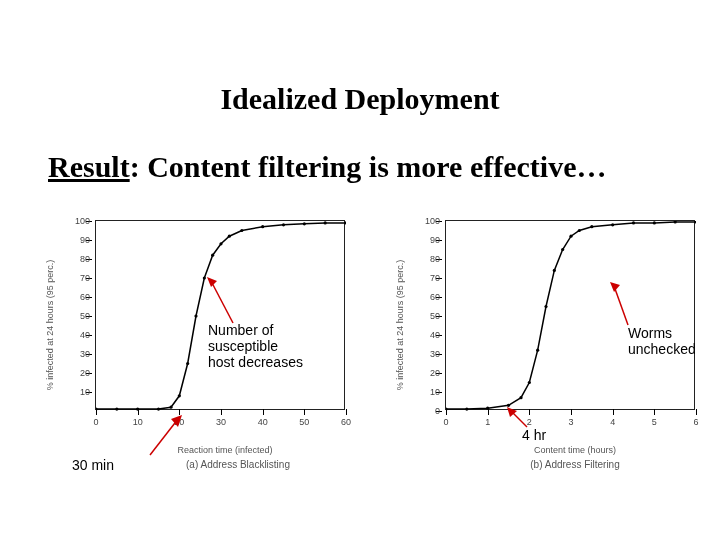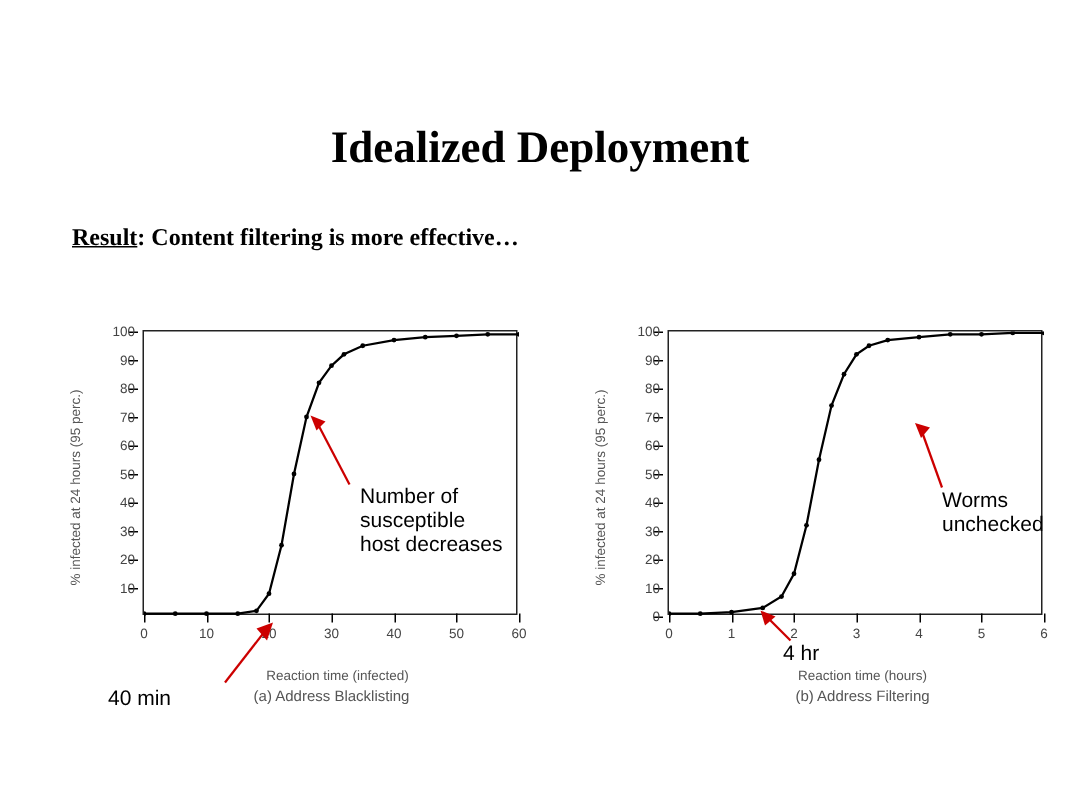--- a/index.html
+++ b/index.html
@@ -19,21 +19,21 @@
     width: 720px;
     text-align: center;
     font-size: 30px;
     font-weight: bold;
     margin-top: 12px;
   }
   .subtitle {
     position: absolute;
     top: 150px;
     left: 48px;
-    font-size: 16px;
+    font-size: 30px;
     font-weight: bold;
   }
   .subtitle .underline {
     text-decoration: underline;
   }
 
   .chart {
     position: absolute;
     top: 210px;
     width: 300px;
@@ -198,21 +198,21 @@
         <div class="xtick-label" style="left: 125px;">30</div>
         <div class="xtick" style="left: 166.667px;"></div>
         <div class="xtick-label" style="left: 166.667px;">40</div>
         <div class="xtick" style="left: 208.333px;"></div>
         <div class="xtick-label" style="left: 208.333px;">50</div>
         <div class="xtick" style="left: 250px;"></div>
         <div class="xtick-label" style="left: 250px;">60</div>
       </div>
   </div>
   <div class="xaxis-label" style="left:50%; margin-left:20px;">Reaction time (infected)</div>
-  <div class="caption" style="margin-left:16px;">(a) Address Blacklisting</div>
+  <div class="caption" style="margin-left:33px;">(a) Address Blacklisting</div>
 </div>
 
 <div class="chart chart-right">
   <div class="yaxis-label">% infected at 24 hours (95 perc.)</div>
   <div class="plot-box">
     <svg class="curve" viewBox="0 0 250 190">
       <polyline id="curve-right-line" fill="none" stroke="#000" stroke-width="1.5" points="0,188.1 20.833333333333332,188.1 41.666666666666664,187.15 62.5,184.3 75,176.7 83.33333333333333,161.5 91.66666666666667,129.2 99.99999999999999,85.49999999999999 108.33333333333334,49.400000000000006 116.66666666666666,28.5 125,15.199999999999989 133.33333333333334,9.5 145.83333333333334,5.700000000000017 166.66666666666666,3.8000000000000114 187.5,1.9000000000000057 208.33333333333334,1.9000000000000057 229.16666666666666,0.9499999999999886 250,0.9499999999999886"></polyline>
       <g id="curve-right-dots">
           <circle cx="0" cy="188.1" r="1.6" fill="#000"></circle>
           <circle cx="20.833333333333332" cy="188.1" r="1.6" fill="#000"></circle>
@@ -268,37 +268,37 @@
         <div class="xtick" style="left: 125px;"></div>
         <div class="xtick-label" style="left: 125px;">3</div>
         <div class="xtick" style="left: 166.667px;"></div>
         <div class="xtick-label" style="left: 166.667px;">4</div>
         <div class="xtick" style="left: 208.333px;"></div>
         <div class="xtick-label" style="left: 208.333px;">5</div>
         <div class="xtick" style="left: 250px;"></div>
         <div class="xtick-label" style="left: 250px;">6</div>
       </div>
   </div>
-  <div class="xaxis-label" style="left:50%; margin-left:20px;">Reaction time (hours)</div>
+  <div class="xaxis-label" style="left:50%; margin-left:20px;">Content time (hours)</div>
   <div class="caption" style="margin-left:20px;">(b) Address Filtering</div>
 </div>
 
-<div class="ann" style="left:240px; top:322px;" id="ann-left-curve">Number of<br>susceptible<br>host decreases</div>
+<div class="ann" style="left:208px; top:322px;" id="ann-left-curve">Number of<br>susceptible<br>host decreases</div>
 <svg class="arrow" style="left:205px; top:275px; width:35px; height:50px;">
   <line x1="28" y1="48" x2="6" y2="6" stroke="#c00" stroke-width="1.5"></line>
   <polygon points="2,2 12,6 6,12" fill="#c00"></polygon>
 </svg>
 
 <div class="ann" style="left:628px; top:325px;" id="ann-right-curve">Worms<br>unchecked</div>
 <svg class="arrow" style="left:608px; top:280px; width:30px; height:48px;">
   <line x1="20" y1="45" x2="6" y2="6" stroke="#c00" stroke-width="1.5"></line>
   <polygon points="2,2 12,5 6,12" fill="#c00"></polygon>
 </svg>
 
-<div class="ann" style="left:72px; top:457px;">40 min</div>
+<div class="ann" style="left:72px; top:457px;">30 min</div>
 <svg class="arrow" style="left:148px; top:413px; width:40px; height:45px;">
   <line x1="2" y1="42" x2="30" y2="6" stroke="#c00" stroke-width="1.5"></line>
   <polygon points="34,2 23,6 30,14" fill="#c00"></polygon>
 </svg>
 
 <div class="ann" style="left:522px; top:427px;">4 hr</div>
 <svg class="arrow" style="left:505px; top:407px; width:30px; height:22px;">
   <line x1="22" y1="20" x2="6" y2="4" stroke="#c00" stroke-width="1.5"></line>
   <polygon points="2,0 12,4 5,10" fill="#c00"></polygon>
 </svg>

